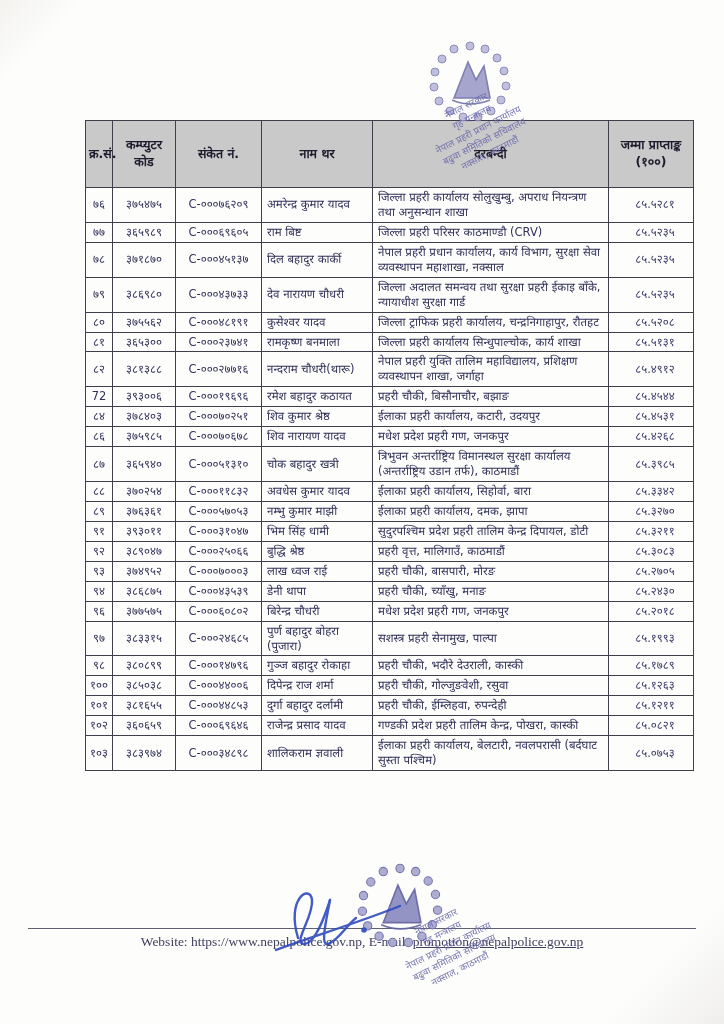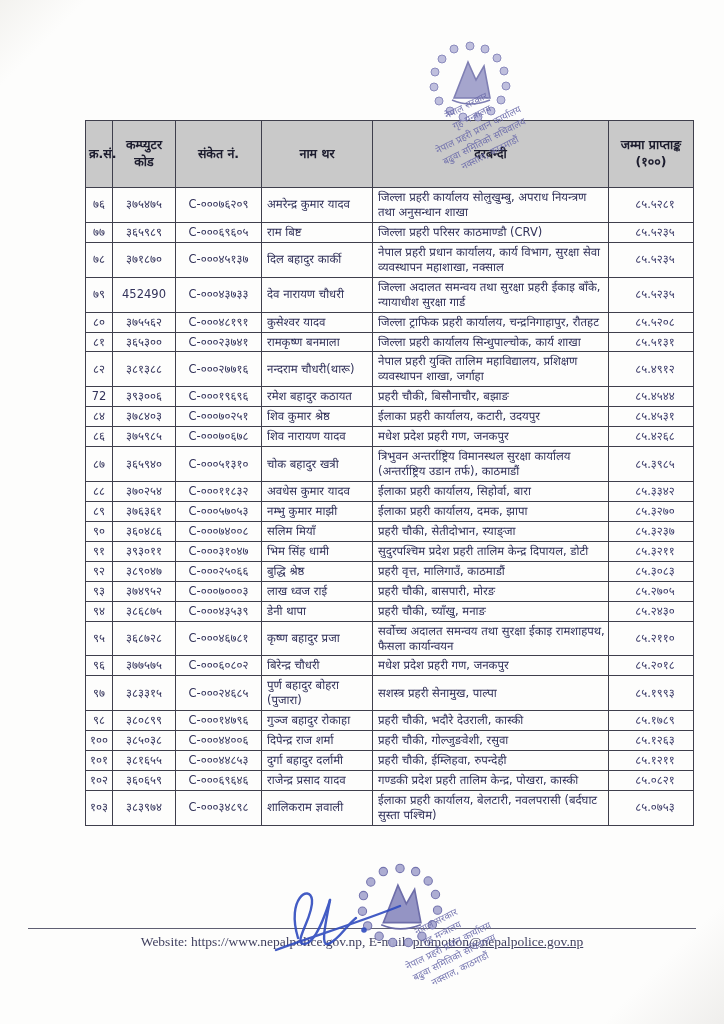--- a/index.html
+++ b/index.html
@@ -82,21 +82,21 @@
         <tr>
           <td class="c0">७८</td>
           <td class="c1">३७१८७०</td>
           <td class="c2">C-०००४५१३७</td>
           <td class="c3">दिल बहादुर कार्की</td>
           <td class="c4">नेपाल प्रहरी प्रधान कार्यालय, कार्य विभाग, सुरक्षा सेवा व्यवस्थापन महाशाखा, नक्साल</td>
           <td class="c5">८५.५२३५</td>
         </tr>
         <tr>
           <td class="c0">७९</td>
-          <td class="c1">452490</td>
+          <td class="c1">३८६९८०</td>
           <td class="c2">C-०००४३७३३</td>
           <td class="c3">देव नारायण चौधरी</td>
           <td class="c4">जिल्ला अदालत समन्वय तथा सुरक्षा प्रहरी ईकाइ बाँके, न्यायाधीश सुरक्षा गार्ड</td>
           <td class="c5">८५.५२३५</td>
         </tr>
         <tr>
           <td class="c0">८०</td>
           <td class="c1">३७५५६२</td>
           <td class="c2">C-०००४८१९१</td>
           <td class="c3">कुसेश्वर यादव</td>
@@ -161,28 +161,20 @@
         </tr>
         <tr>
           <td class="c0">८९</td>
           <td class="c1">३७६३६१</td>
           <td class="c2">C-०००५७०५३</td>
           <td class="c3">नम्भु कुमार माझी</td>
           <td class="c4">ईलाका प्रहरी कार्यालय, दमक, झापा</td>
           <td class="c5">८५.३२७०</td>
         </tr>
         <tr>
-          <td class="c0">९०</td>
-          <td class="c1">३६०४८६</td>
-          <td class="c2">C-०००७४००८</td>
-          <td class="c3">सलिम मियाँ</td>
-          <td class="c4">प्रहरी चौकी, सेतीदोभान, स्याङ्जा</td>
-          <td class="c5">८५.३२३७</td>
-        </tr>
-        <tr>
           <td class="c0">९१</td>
           <td class="c1">३९३०११</td>
           <td class="c2">C-०००३१०४७</td>
           <td class="c3">भिम सिंह धामी</td>
           <td class="c4">सुदुरपश्चिम प्रदेश प्रहरी तालिम केन्द्र दिपायल, डोटी</td>
           <td class="c5">८५.३२११</td>
         </tr>
         <tr>
           <td class="c0">९२</td>
           <td class="c1">३८९०४७</td>
@@ -199,28 +191,20 @@
           <td class="c4">प्रहरी चौकी, बासपारी, मोरङ</td>
           <td class="c5">८५.२७०५</td>
         </tr>
         <tr>
           <td class="c0">९४</td>
           <td class="c1">३८६८७५</td>
           <td class="c2">C-०००४३५३९</td>
           <td class="c3">डेनी थापा</td>
           <td class="c4">प्रहरी चौकी, च्याँखु, मनाङ</td>
           <td class="c5">८५.२४३०</td>
-        </tr>
-        <tr>
-          <td class="c0">९५</td>
-          <td class="c1">३६८७२८</td>
-          <td class="c2">C-०००४६७८१</td>
-          <td class="c3">कृष्ण बहादुर प्रजा</td>
-          <td class="c4">सर्वोच्च अदालत समन्वय तथा सुरक्षा ईकाइ रामशाहपथ, फैसला कार्यान्वयन</td>
-          <td class="c5">८५.२११०</td>
         </tr>
         <tr>
           <td class="c0">९६</td>
           <td class="c1">३७७५७५</td>
           <td class="c2">C-०००६०८०२</td>
           <td class="c3">बिरेन्द्र चौधरी</td>
           <td class="c4">मधेश प्रदेश प्रहरी गण, जनकपुर</td>
           <td class="c5">८५.२०१८</td>
         </tr>
         <tr>

